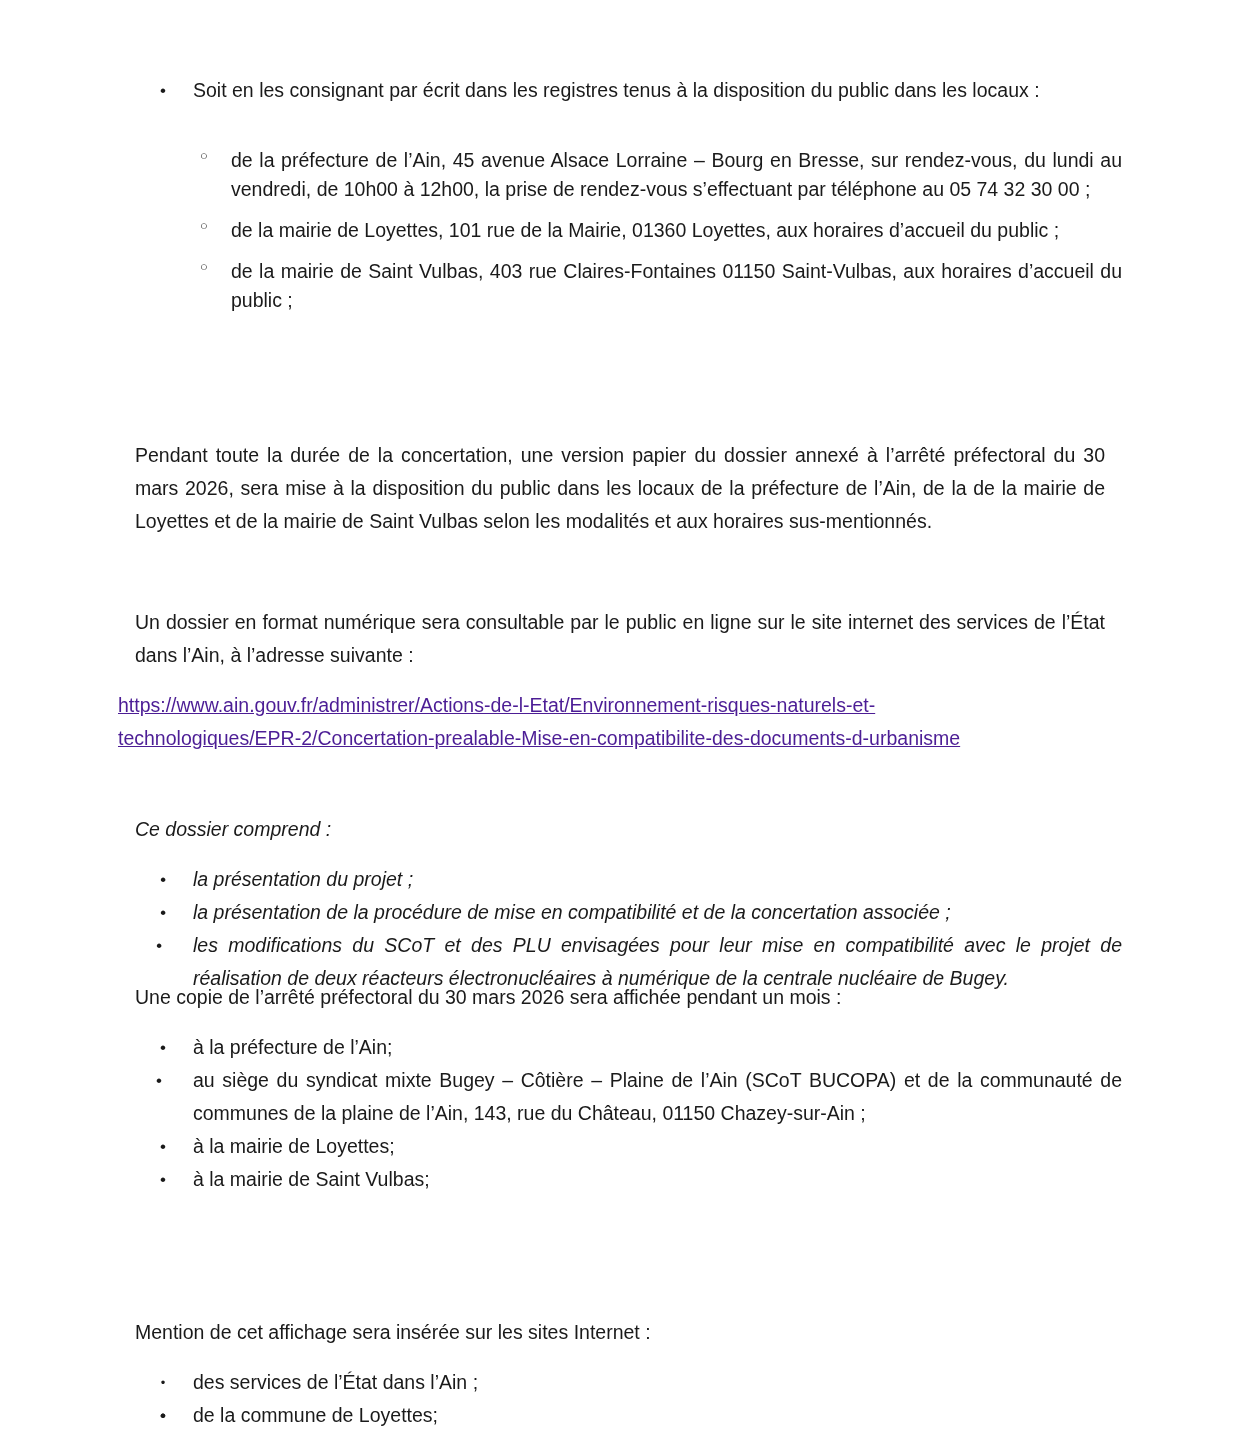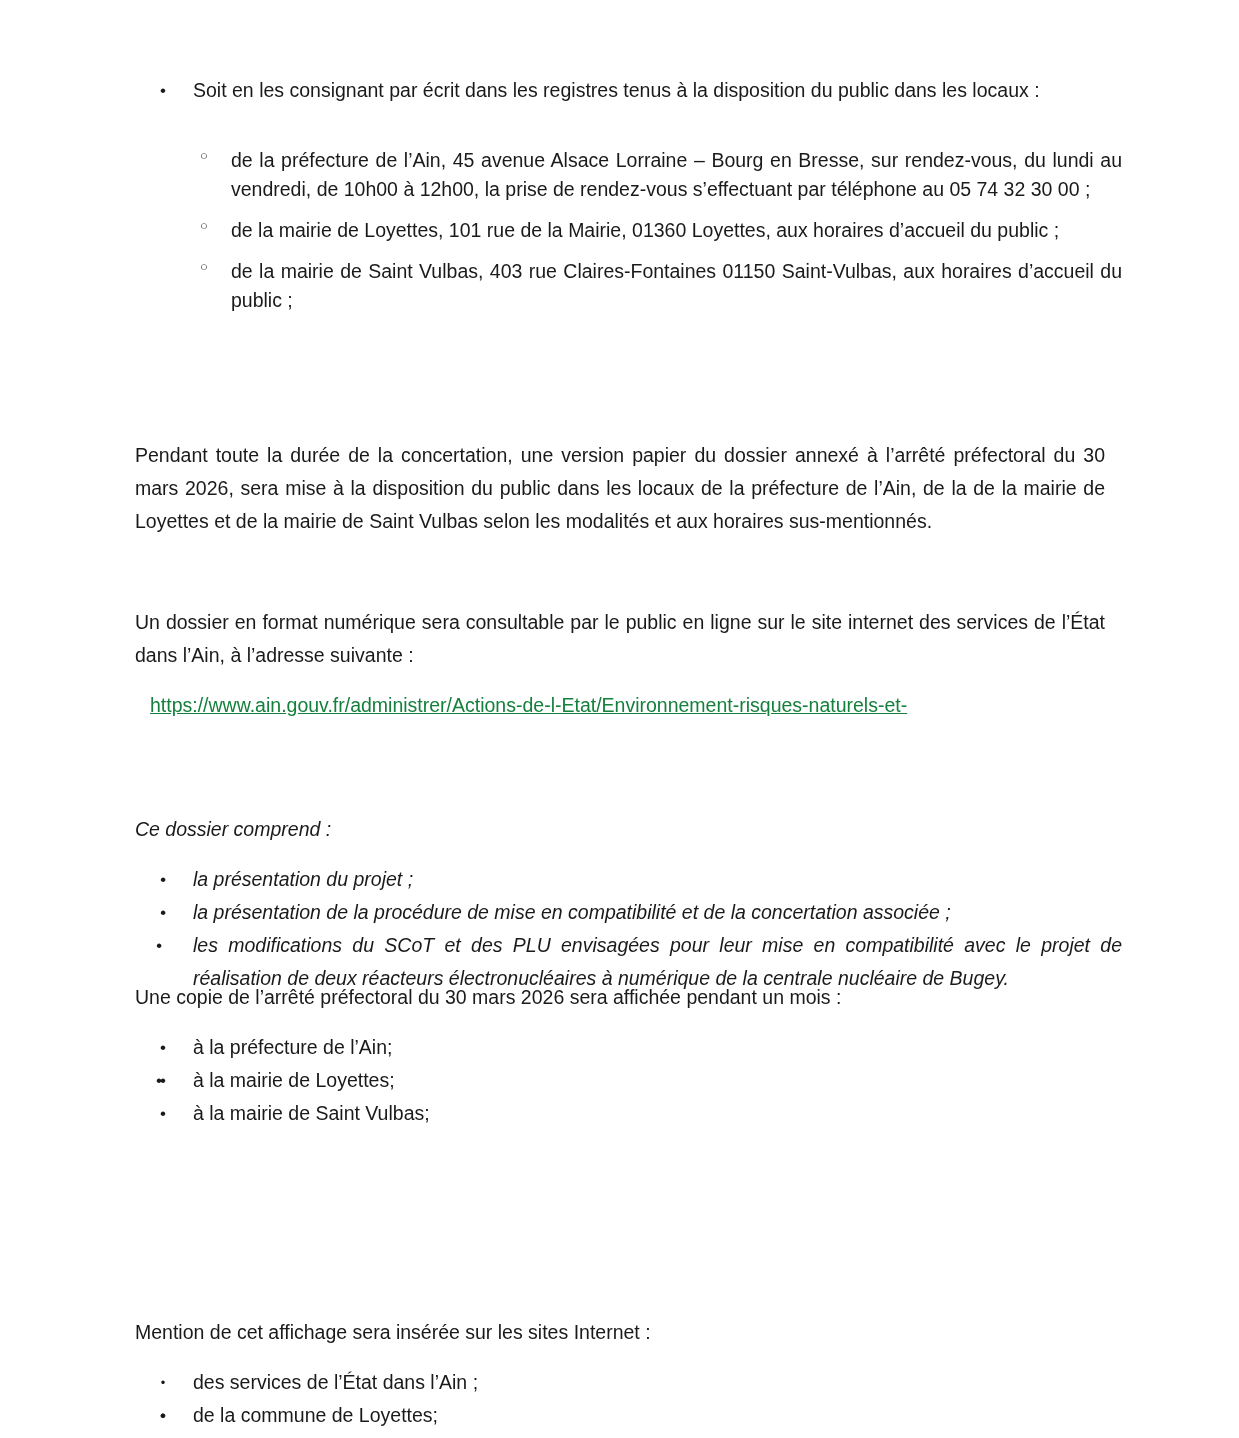--- a/index.html
+++ b/index.html
@@ -16,21 +16,21 @@
   ul.lvl1 { list-style: none; margin: 0; padding: 0; }
   ul.lvl1 > li { position: relative; padding-left: 75px; line-height: 33px; text-align: justify; }
   ul.lvl1 > li .bullet {
     position: absolute; left: 38px; top: 0; width: 14px; text-align: center; font-size: 17px;
   }
   ul.lvl2 { list-style: none; margin: 0; padding: 0; }
   ul.lvl2 > li { position: relative; padding-left: 113px; line-height: 29px; text-align: justify; margin-bottom: 12px; }
   ul.lvl2 > li .bullet {
     position: absolute; left: 80px; top: -5px; width: 12px; text-align: center; font-size: 13px;
   }
-  .link { color: #15803d; text-decoration: underline; display: block; line-height: 33px; margin-left: 32px; }
+  .link { color: #4c1d95; text-decoration: underline; display: block; line-height: 33px; }
   .first-li { line-height: 29px !important; }
 </style>
 </head>
 <body>
 
 <div class="page">
 
   <div class="block" style="top:76px;">
     <ul class="lvl1">
       <li class="first-li" style="line-height:29px;">
@@ -57,20 +57,21 @@
   </div>
 
   <div class="block" style="top:422px;">
     <p class="p last">Pendant toute la durée de la concertation, une version papier du dossier annexé à l’arrêté préfectoral du 30 mars 2026, sera mise à la disposition du public dans les locaux de la préfecture de l’Ain, de la de la mairie de Loyettes et de la mairie de Saint Vulbas selon les modalités et aux horaires sus-mentionnés.</p>
   </div>
 
   <div class="block" style="top:589px;">
     <p class="p last">Un dossier en format numérique sera consultable par le public en ligne sur le site internet des services de l’État dans l’Ain, à l’adresse suivante :</p>
     <a class="link">
       <span>https://www.ain.gouv.fr/administrer/Actions-de-l-Etat/Environnement-risques-naturels-et-</span><br>
+      <span>technologiques/EPR-2/Concertation-prealable-Mise-en-compatibilite-des-documents-d-urbanisme</span>
     </a>
   </div>
 
   <div class="block" style="top:796px;font-style:italic;">
     <p class="p">Ce dossier comprend :</p>
     <ul class="lvl1">
       <li>
         <span class="bullet">•</span>
         <span>la présentation du projet ;</span>
       </li>
@@ -87,20 +88,21 @@
 
   <div class="block" style="top:964px;">
     <p class="p">Une copie de l’arrêté préfectoral du 30 mars 2026 sera affichée pendant un mois :</p>
     <ul class="lvl1">
       <li>
         <span class="bullet">•</span>
         <span>à la préfecture de l’Ain;</span>
       </li>
       <li style="text-align-last:left;">
         <span class="bullet">•</span>
+        <span>au siège du syndicat mixte Bugey – Côtière – Plaine de l’Ain (SCoT BUCOPA) et de la communauté de communes de la plaine de l’Ain, 143, rue du Château, 01150 Chazey-sur-Ain ;</span>
       </li>
       <li>
         <span class="bullet">•</span>
         <span>à la mairie de Loyettes;</span>
       </li>
       <li>
         <span class="bullet">•</span>
         <span>à la mairie de Saint Vulbas;</span>
       </li>
     </ul>

